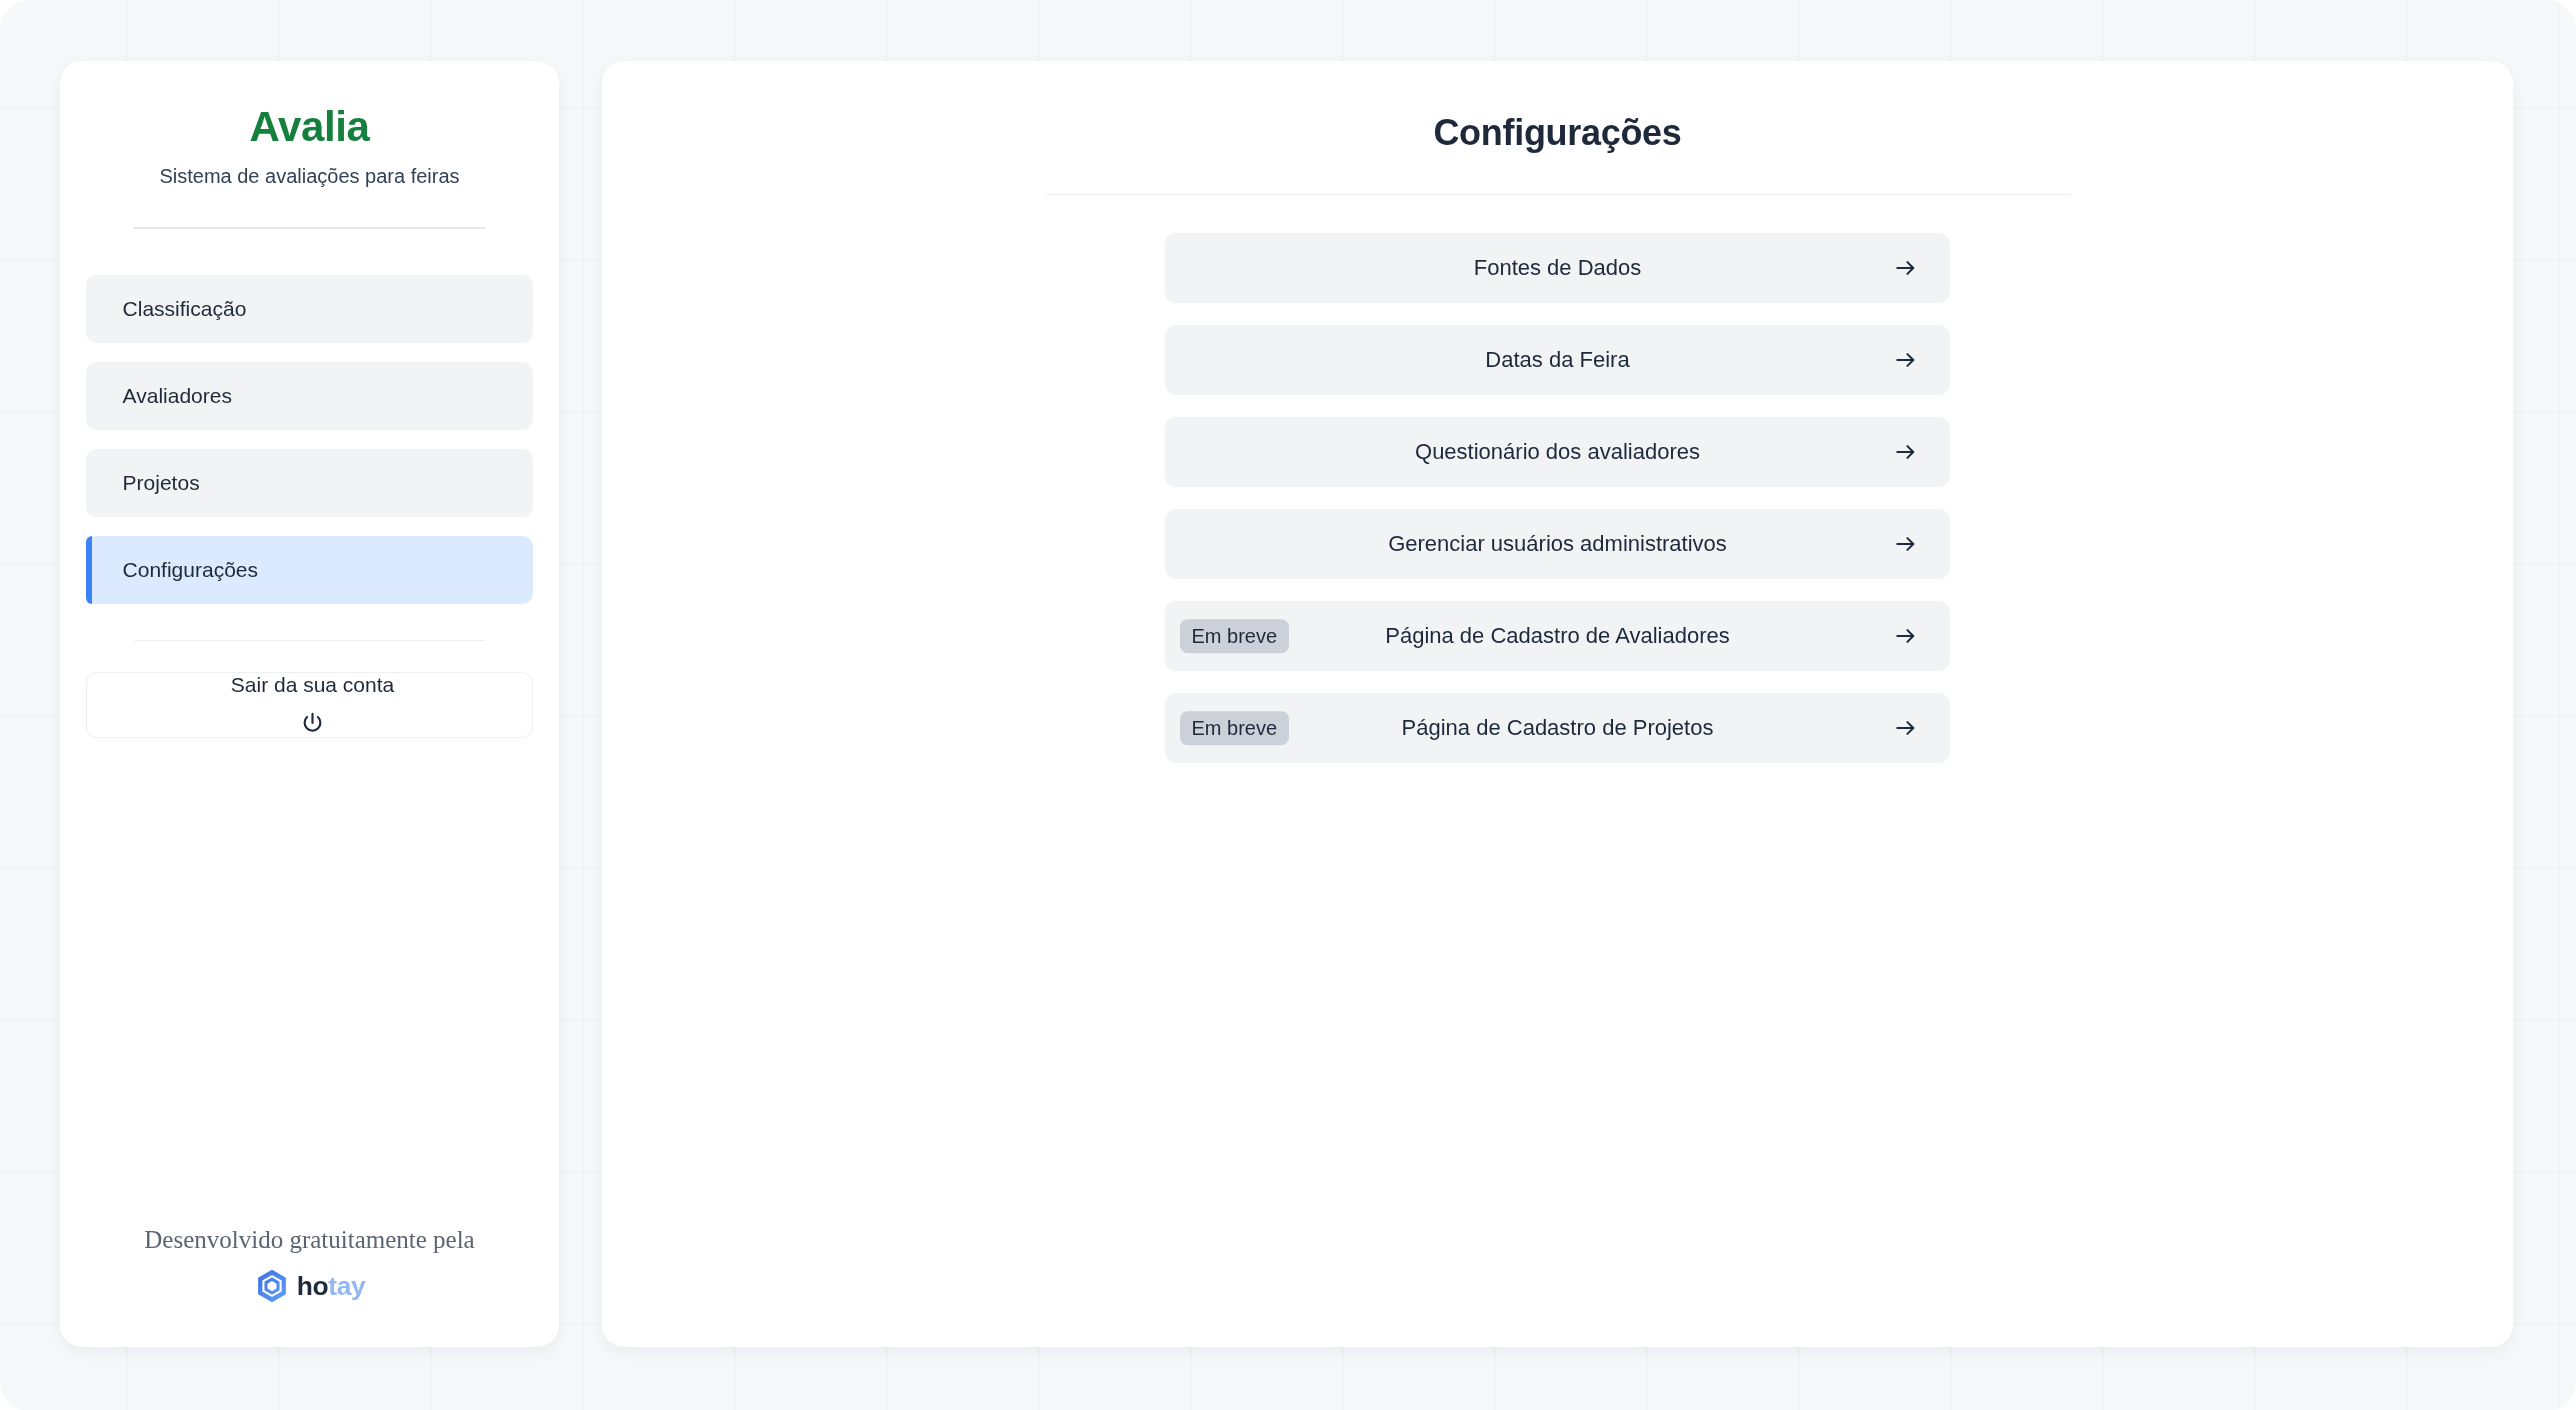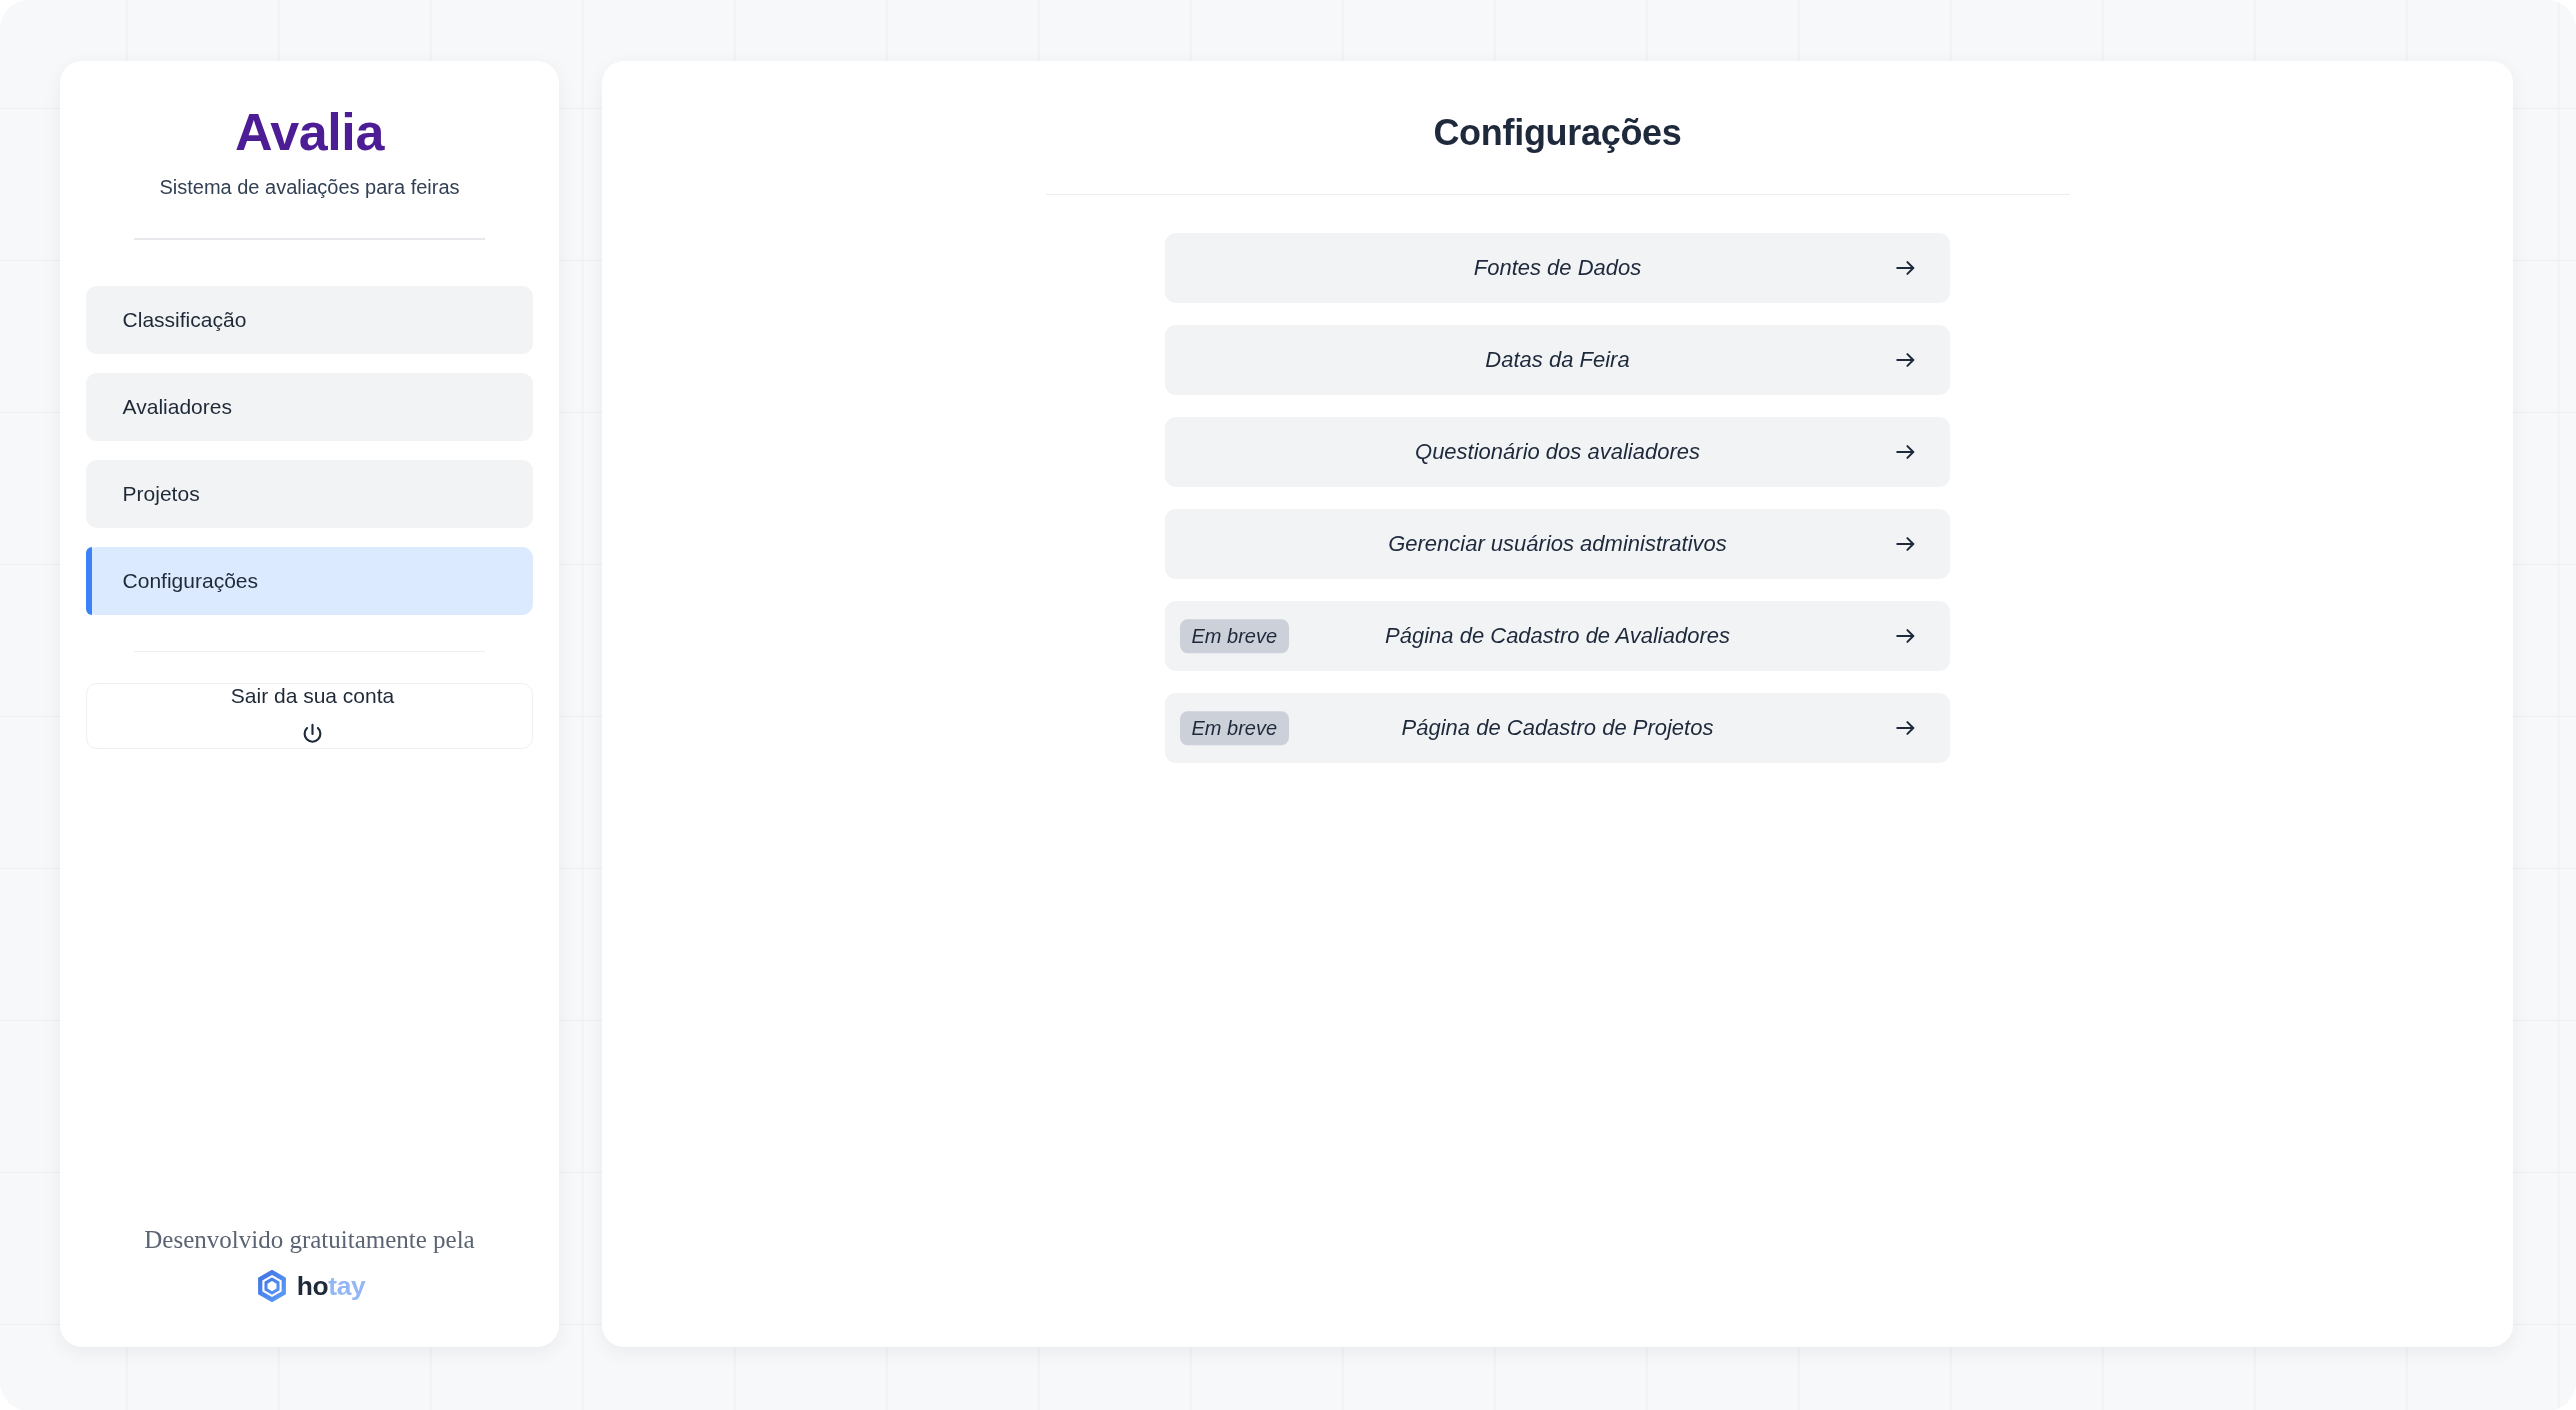--- a/index.html
+++ b/index.html
@@ -27,21 +27,21 @@
     position:absolute;
     left:60px; top:61px;
     width:499px; height:1286px;
     background:#ffffff;
     border-radius:22px;
     box-shadow:0 5.1px 19px rgba(15,23,42,0.055);
     padding:0;
   }
   .brand-wrap { padding-top:43px; text-align:center; }
   .brand-title {
-    font-size:52px; font-weight:bold; color:#4c1d95;
+    font-size:42px; font-weight:bold; color:#15803d;
     letter-spacing:-0.4px; line-height:1.1;
   }
   .brand-sub {
     margin-top:15.3px; font-size:20px; color:#334155;
     font-weight:400;
   }
   .divider {
     height:1.3px; background:#e6e8ec;
     margin:39px auto 0 auto; width:351px;
   }
@@ -121,21 +121,20 @@
     width:785px;
   }
   .setting-row {
     position:relative;
     height:70px;
     background:#f1f3f5;
     border-radius:11px;
     margin-bottom:22px;
     display:flex; align-items:center; justify-content:center;
     cursor:pointer;
-    font-style:italic;
   }
   .setting-row:last-child { margin-bottom:0; }
   .setting-label {
     font-size:22px; color:#1e293b;
   }
   .badge {
     position:absolute; left:14.5px; top:50%;
     transform:translateY(-50%);
     background:#ccd0d9;
     color:#1e293b;

